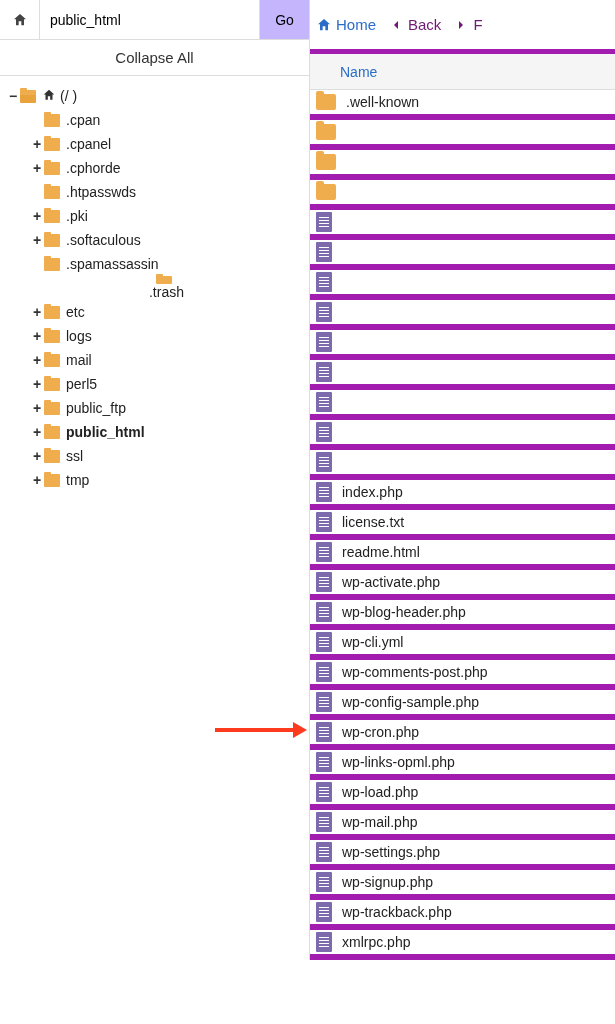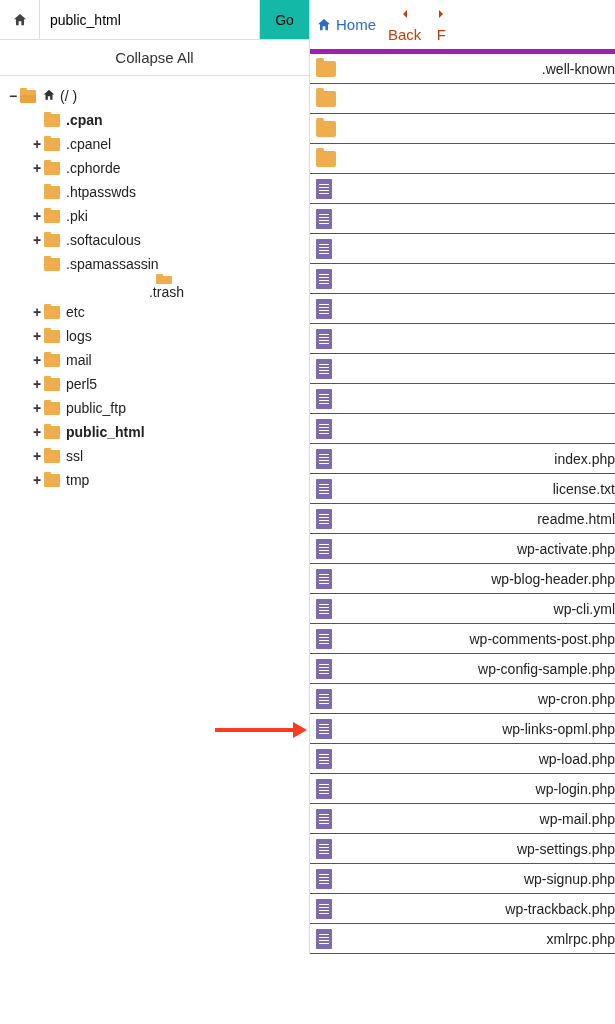--- a/index.html
+++ b/index.html
@@ -6,47 +6,47 @@
     body { font-family: -apple-system, BlinkMacSystemFont, "Segoe UI", Arial, sans-serif; font-size: 14px; color: #333; background: #fff; width: 615px; }
     
     .layout { display: flex; }
     .left-panel { width: 310px; border-right: 1px solid #ddd; }
     .right-panel { flex: 1; position: relative; }
     
     
     .path-bar { display: flex; align-items: stretch; border-bottom: 1px solid #ddd; height: 40px; }
     .home-btn { width: 40px; display: flex; align-items: center; justify-content: center; border-right: 1px solid #ddd; cursor: pointer; color: #444; }
     .path-input { flex: 1; border: none; padding: 0 10px; font-size: 14px; outline: none; }
-    .go-btn { width: 50px; border: none; border-left: 1px solid #ddd; background: #14b8a6; cursor: pointer; font-size: 14px; }
+    .go-btn { width: 50px; border: none; border-left: 1px solid #ddd; background: #c4b5fd; cursor: pointer; font-size: 14px; }
     
     .collapse-all { height: 36px; display: flex; align-items: center; justify-content: center; border-bottom: 1px solid #ddd; cursor: pointer; font-size: 15px; }
     
     
     .tree { padding: 8px 6px; }
     .tree-row { display: flex; align-items: center; height: 24px; cursor: pointer; white-space: nowrap; }
     .expander { width: 14px; text-align: center; font-weight: bold; color: #333; font-size: 14px; }
     .folder-ic { width: 16px; height: 13px; background: #f0ad4e; border-radius: 1px; position: relative; margin-right: 6px; }
     .folder-ic::before { content: ""; position: absolute; top: -2px; left: 0; width: 7px; height: 3px; background: #f0ad4e; border-radius: 1px 1px 0 0; }
     .folder-ic.open { background: linear-gradient(#f0ad4e 40%, #e8a33d 40%); }
     .home-mini { margin-right: 4px; color: #333; }
     .tree-label { font-size: 14px; color: #222; }
     .tree-label.bold { font-weight: 700; }
     
     
     .nav-bar { display: flex; align-items: center; height: 54px; border-bottom: 5px solid #a21caf; padding: 0 6px; gap: 12px; }
     .nav-item { display: flex; align-items: center; gap: 4px; font-size: 15px; cursor: pointer; }
     .nav-item.active { color: #2a6dc9; }
-    .nav-item.disabled { color: #c2410c; cursor: default; flex-direction: column; }
+    .nav-item.disabled { color: #701a75; cursor: default; }
     
     
     .table-header { display: flex; align-items: center; height: 36px; background: #f5f5f5; border-bottom: 1px solid #ddd; padding-left: 30px; }
     .col-name { color: #2a6dc9; font-size: 14px; cursor: pointer; }
     
     
-    .file-row { display: flex; align-items: center; height: 30px; border-bottom: 1px solid #a21caf; padding-left: 6px; cursor: pointer; justify-content: space-between; }
+    .file-row { display: flex; align-items: center; height: 30px; border-bottom: 6px solid #a21caf; padding-left: 6px; cursor: pointer; }
     .folder-lg { width: 20px; height: 16px; background: #f0ad4e; border-radius: 2px; position: relative; margin-right: 10px; }
     .folder-lg::before { content: ""; position: absolute; top: -3px; left: 0; width: 8px; height: 4px; background: #f0ad4e; border-radius: 2px 2px 0 0; }
     .doc-ic { width: 16px; height: 20px; background: #7c6aad; border-radius: 1px; position: relative; margin-right: 10px; }
     .doc-ic::after { content: ""; position: absolute; left: 3px; top: 5px; right: 3px; height: 10px; background: repeating-linear-gradient(#fff 0, #fff 1px, transparent 1px, transparent 3px); }
     .file-label { font-size: 14px; color: #222; }
     .obscured { background: #fff; border: 0; height: 20px; width: 180px; }
     
     
     .arrow { position: absolute; left: -95px; top: 728px; pointer-events: none; }
     .arrow-line { width: 80px; height: 4px; background: #ff3b1f; }
@@ -75,21 +75,21 @@
         <span class="expander">−</span>
         <span class="folder-ic open"></span>
         <span class="home-mini">
           <svg width="14" height="14" viewBox="0 0 24 24" fill="currentColor">
               <path d="M12 3l9 8h-3v9h-4v-6H10v6H6v-9H3z"></path>
             </svg>
         </span>
         <span class="tree-label">(/                              )</span>
       </div>
       <div id="tree-items">
-          <div class="tree-row" style="padding-left: 24px; font-weight: bold;">
+          <div class="tree-row" style="padding-left: 24px;">
             <span class="expander"></span>
             <span class="folder-ic"></span>
             <span class="tree-label">.cpan</span>
           </div>
           <div class="tree-row" style="padding-left: 24px;">
             <span class="expander">+</span>
             <span class="folder-ic"></span>
             <span class="tree-label">.cpanel</span>
           </div>
           <div class="tree-row" style="padding-left: 24px;">
@@ -180,20 +180,23 @@
           </svg>
         <span>Back</span>
       </div>
       <div class="nav-item disabled">
         <svg class="icon-svg" viewBox="0 0 24 24" fill="currentColor">
             <path d="M9 6l6 6-6 6z"></path>
           </svg>
         <span>F</span>
       </div>
     </div>
+    <div class="table-header">
+      <span class="col-name">Name</span>
+    </div>
     <div id="file-list">
         <div class="file-row">
           <span class="folder-lg"></span>
           <span class="file-label">.well-known</span>
         </div>
         <div class="file-row">
           <span class="folder-lg"></span>
           <span class="file-label obscured"></span>
         </div>
         <div class="file-row">
@@ -276,24 +279,20 @@
           <span class="doc-ic"></span>
           <span class="file-label">wp-cron.php</span>
         </div>
         <div class="file-row">
           <span class="doc-ic"></span>
           <span class="file-label">wp-links-opml.php</span>
         </div>
         <div class="file-row">
           <span class="doc-ic"></span>
           <span class="file-label">wp-load.php</span>
-        </div>
-        <div class="file-row">
-          <span class="doc-ic"></span>
-          <span class="file-label">wp-login.php</span>
         </div>
         <div class="file-row">
           <span class="doc-ic"></span>
           <span class="file-label">wp-mail.php</span>
         </div>
         <div class="file-row">
           <span class="doc-ic"></span>
           <span class="file-label">wp-settings.php</span>
         </div>
         <div class="file-row">

